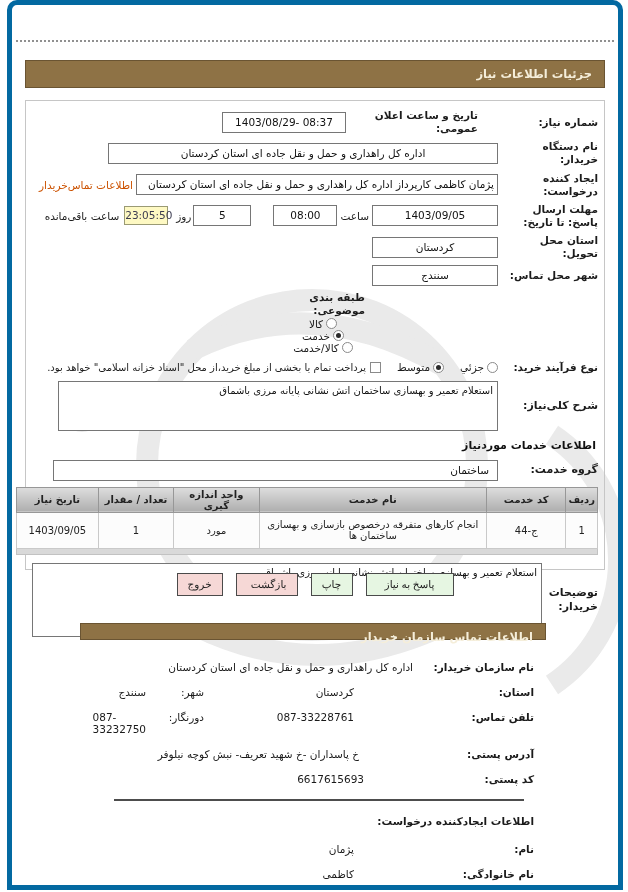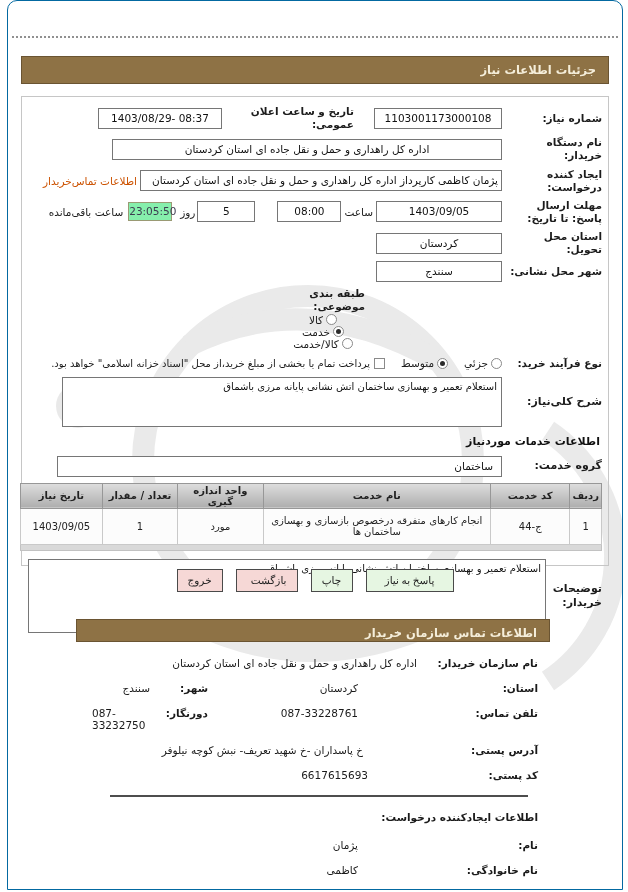--- a/index.html
+++ b/index.html
@@ -1,24 +1,24 @@
 <!DOCTYPE html>
 <html lang="fa"><head>
 <meta charset="utf-8">
 <style>
   * { margin:0; padding:0; box-sizing:border-box; }
   html,body { width:628px; height:892px; background:#fff; overflow:hidden;
     font-family:"DejaVu Sans", sans-serif; }
-  #page { position:absolute; inset:0 5px 2px 7px; border:1px solid #0369a1;
+  #page { position:absolute; inset:0 5px 2px 7px; border:5px solid #0369a1;
     border-radius:10px 10px 0 0; direction:rtl; background:#fff; overflow:hidden; }
   .dotline { position:absolute; top:35px; left:4px; right:4px; border-top:2px dotted #909090; }
   .bar { position:absolute; background:#8e7245; border:1px solid #6a5432; color:#f5eeda;
     font-size:11.5px; font-weight:bold; line-height:26px; padding-right:12px; }
   #bar1 { top:55px; right:13px; left:13px; height:28px; }
-  #bar2 { top:618px; right:72px; left:68px; height:23px; }
+  #bar2 { top:618px; right:72px; left:68px; height:17px; }
   #panel { position:absolute; top:95px; right:13px; left:13px; height:470px;
     border:1px solid #c6c6c6; padding:8px 6px 4px 6px; background:transparent; }
   .f-row { display:flex; align-items:center; margin-bottom:5px; position:relative; }
   .f-label { width:100px; flex-shrink:0; font-weight:bold; font-size:10.5px; color:#1c1c1c;
     line-height:1.25; padding-left:6px; }
   .inp { border:1px solid #767676; background:#fff; height:21px; line-height:19px;
     font-size:10.5px; padding:0 3px; white-space:nowrap; overflow:hidden; color:#111; }
   .ctr { text-align:center; }
   .num { direction:ltr; unicode-bidi:isolate; }
   .link { color:#cc5200; font-size:10.5px; margin-right:3px; cursor:pointer; white-space:nowrap; }
@@ -42,23 +42,23 @@
   .btn { border:1px solid #4a4a4a; font-size:10.5px; color:#222; height:23px; line-height:21px;
     padding:0 10px; cursor:pointer; font-family:Liberation Serif, serif; white-space:nowrap; }
   .btn.green { background:#e6f6e2; }
   .btn.red { background:#f6d8d6; }
   #contact { position:absolute; top:656px; right:84px; left:84px; font-size:10.5px; color:#1a1a1a; }
   .c-row { display:flex; align-items:flex-start; margin-bottom:13px; }
   .c-label { width:115px; flex-shrink:0; font-weight:bold; }
   .c-val { padding-right:65px; }
   .c-val.wide { padding-right:6px; }
   .c-cell { width:215px; flex-shrink:0; }
-  .c-label2 { width:58px; flex-shrink:0; font-weight:bold; }
+  .c-label2 { width:58px; flex-shrink:0; font-weight:normal; }
   .divider { border-top:2px solid #4d4d4d; margin:14px 10px 14px 18px; }
-  .cdown { background:#86efac; border:1px solid #9a9a74; height:19px; line-height:17px;
+  .cdown { background:#fef9c3; border:1px solid #9a9a74; height:19px; line-height:17px;
     width:44px; text-align:center; font-size:10.5px; color:#3c3c50; margin-right:8px; }
   .small-lab { font-size:10.5px; color:#1c1c1c; }
   #watermark { position:absolute; top:250px; left:0; pointer-events:none; }
 </style>
 </head>
 <body>
 
 <div id="page">
 
   <svg id="watermark" width="628" height="470" viewBox="0 0 628 470">
@@ -74,21 +74,20 @@
   <div class="dotline"></div>
 
   <div id="bar1" class="bar">
     <span>جزئیات اطلاعات نیاز</span>
   </div>
 
   <div id="panel">
 
     <div class="f-row">
       <div class="f-label">شماره نیاز:</div>
-      <div class="inp ctr num" style="width:128px;">1103001173000108</div>
       <div class="f-label" style="width:132px; margin-right:20px;">تاریخ و ساعت اعلان عمومی:</div>
       <div class="inp ctr num" style="width:124px;text-align:center;">1403/08/29- 08:37</div>
     </div>
 
     <div class="f-row">
       <div class="f-label">نام دستگاه خریدار:</div>
       <div class="inp ctr" style="width:390px;">اداره کل راهداری و حمل و نقل جاده ای استان کردستان</div>
     </div>
 
     <div class="f-row">
@@ -107,21 +106,21 @@
       <div class="cdown num">23:05:50</div>
       <span class="small-lab" style="margin-right:5px;">ساعت باقی‌مانده</span>
     </div>
 
     <div class="f-row">
       <div class="f-label">استان محل تحویل:</div>
       <div class="inp ctr" style="width:126px;">کردستان</div>
     </div>
 
     <div class="f-row">
-      <div class="f-label">شهر محل نشانی:</div>
+      <div class="f-label">شهر محل تماس:</div>
       <div class="inp ctr" style="width:126px;">سنندج</div>
     </div>
 
     <div class="f-row" style="margin-bottom:7px;flex-direction:column;">
       <div class="f-label">طبقه بندی موضوعی:</div>
       <span class="opt">
         <span class="radio"></span>
         <span>کالا</span>
       </span>
       <span class="opt">

